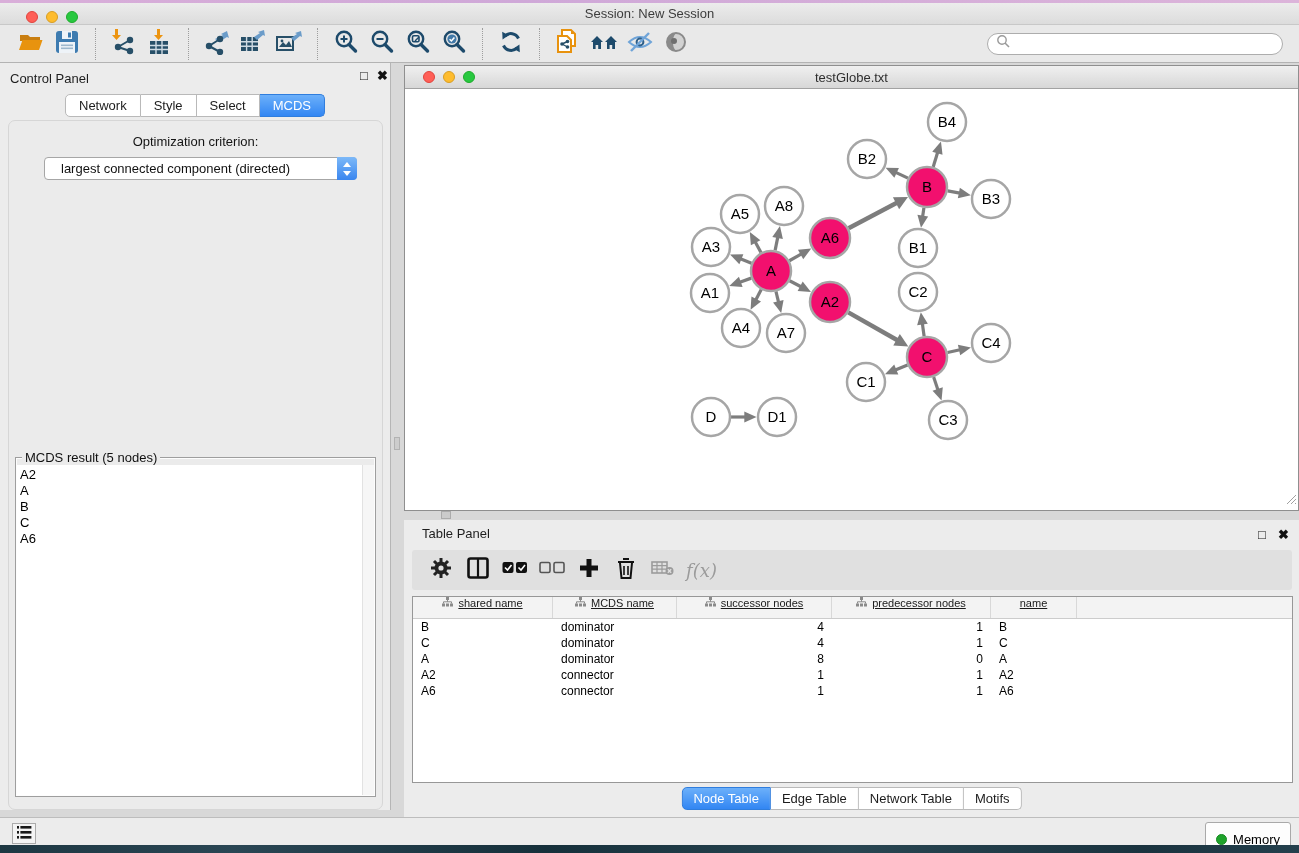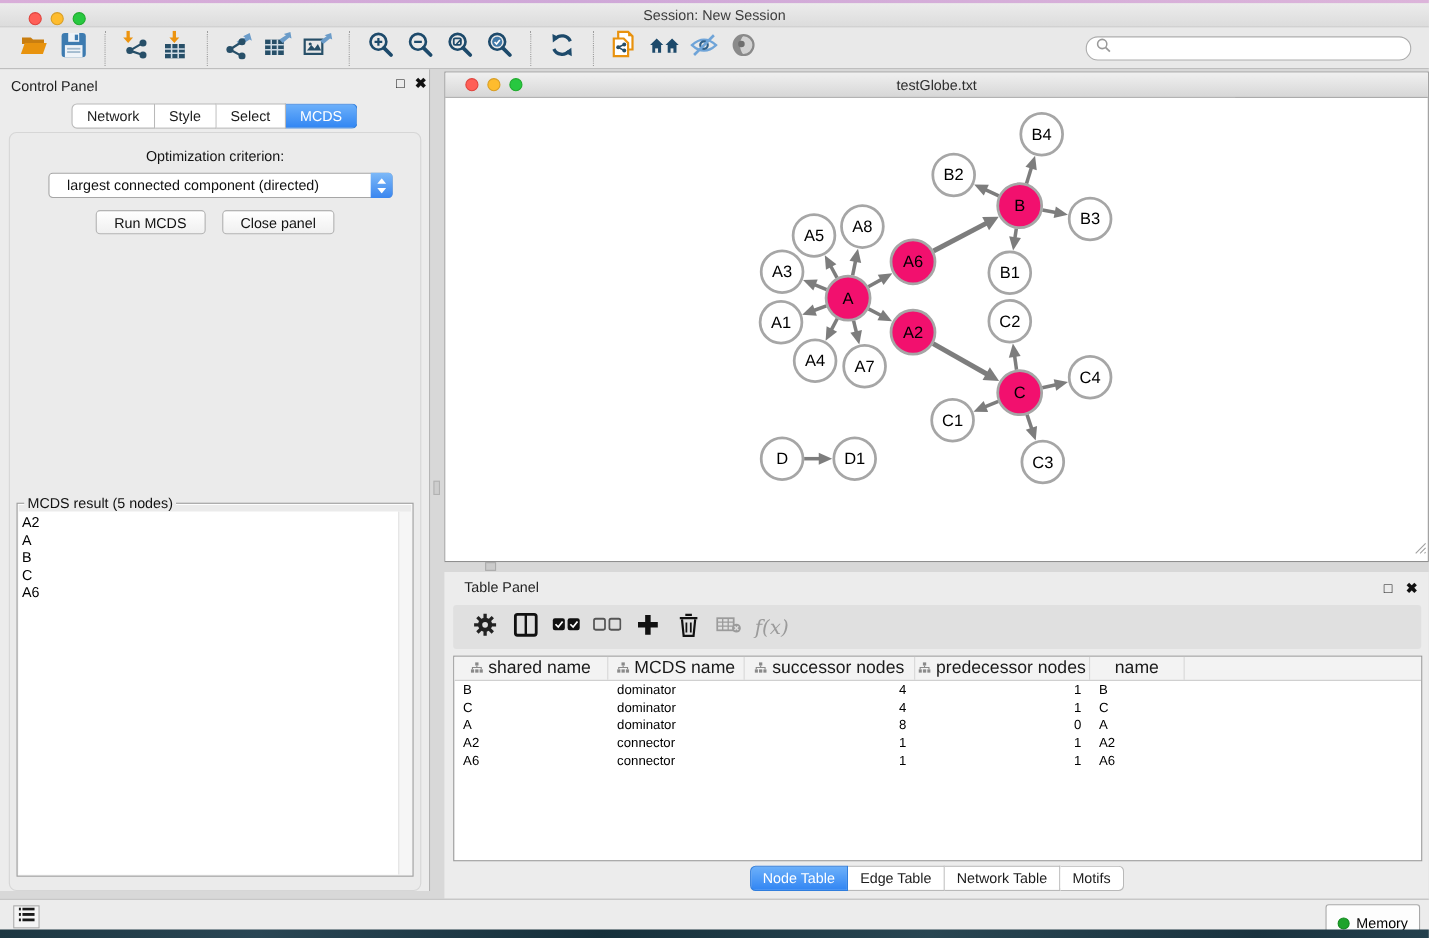--- a/index.html
+++ b/index.html
@@ -90,22 +90,22 @@
   
   #table-panel { position:absolute; left:404px; top:457px; width:895px; height:297px; background:#ececec; }
   #tp-title { position:absolute; left:18px; top:6px; font-size:13px; color:#1e1e1e; }
   #tp-toolbar { position:absolute; left:8px; top:30px; width:880px; height:40px; background:#e0e0e0;
     border-radius:3px; display:flex; align-items:center; padding-left:10px; }
   .tp-btn { width:37px; height:34px; display:flex; align-items:center; justify-content:center; }
   #fx-label { font-size:18px; font-style:italic; color:#9b9b9b; font-family:"DejaVu Serif", serif; padding-left:4px; }
   #node-table { position:absolute; left:8px; top:76px; width:881px; height:187px; background:#fff;
     border:1px solid #979797; overflow:hidden; }
   #nt-header { display:flex; height:22px; background:#f3f3f3; border-bottom:1px solid #cccccc; }
-  .th { display:flex; align-items:center; justify-content:center; gap:5px; font-size:16px; color:#1a1a1a;
-    border-right:1px solid #d8d8d8; height:100%; }
+  .th { display:flex; align-items:flex-start; justify-content:center; gap:5px; font-size:11px; color:#1a1a1a;
+    border-right:1px solid #d8d8d8; height:100%;text-decoration:underline; }
   .th-fill { flex:1; border-right:none; }
   .tr { display:flex; height:16px; align-items:center; }
   .td { font-size:12px; color:#000; padding:0 8px; white-space:nowrap; overflow:hidden; }
   .td.num { text-align:right; }
   #tp-tabs { bottom:7px; top:auto; }
   #tp-tabs .seg-tab { padding:3px 11px; }
 
   
   #status-bar { position:absolute; left:0; top:817px; width:1299px; height:28px; background:#ececec;
     border-top:1px solid #bdbdbd; }
@@ -343,24 +343,20 @@
           <div id="opt-dropdown-value">largest connected component (directed)</div>
           <div id="opt-stepper">
             <svg width="10" height="6" viewBox="0 0 10 6">
                 <polygon points="5,0 9,5 1,5" fill="#fff"></polygon>
               </svg>
             <svg width="10" height="6" viewBox="0 0 10 6">
                 <polygon points="5,6 9,1 1,1" fill="#fff"></polygon>
               </svg>
           </div>
         </div>
-        <div id="cp-buttons">
-          <button class="push-btn">Run MCDS</button>
-          <button class="push-btn">Close panel</button>
-        </div>
         <div id="mcds-box">
           <div id="mcds-box-title">MCDS result (5 nodes)</div>
           <div id="mcds-list">
               <div class="mcds-item">A2</div>
               <div class="mcds-item">A</div>
               <div class="mcds-item">B</div>
               <div class="mcds-item">C</div>
               <div class="mcds-item">A6</div>
             </div>
           <div id="mcds-scroll"></div>

